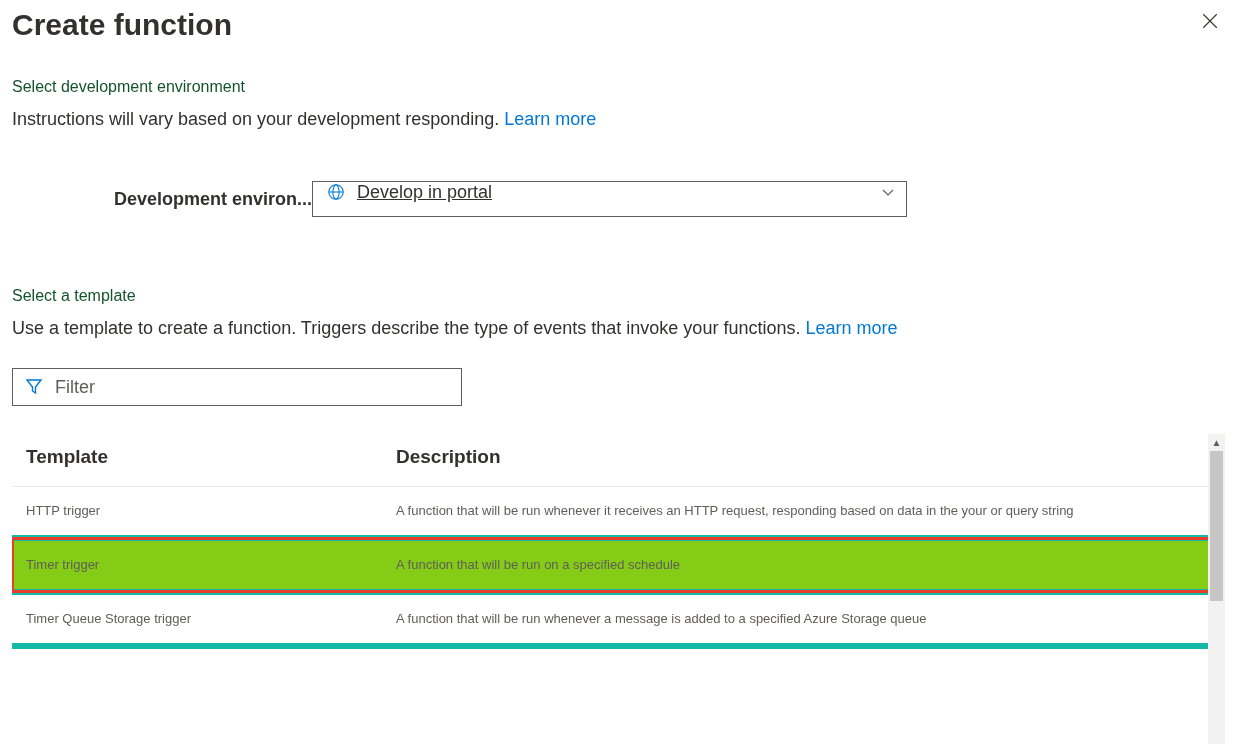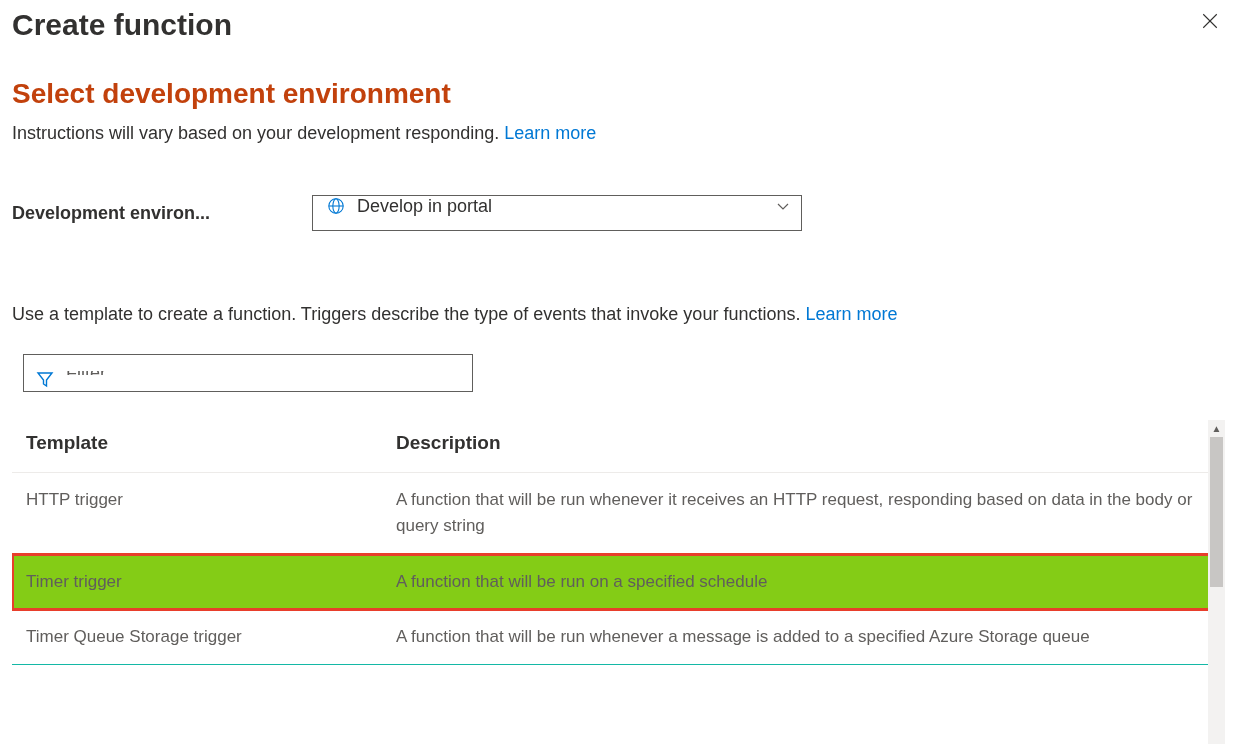--- a/index.html
+++ b/index.html
@@ -31,58 +31,60 @@
       color: #323130;
     }
     .close-btn {
       font-size: 22px;
       color: #323130;
       cursor: pointer;
       padding: 4px 6px;
       line-height: 1;
     }
     .section-heading {
-      font-size: 28px;
-      font-weight: 700;
-      color: #c2410c;
+      font-size: 16px;
+      font-weight: 400;
+      color: #14532d;
       margin-bottom: 10px;
     }
     .section-subtext {
       font-size: 18px;
       color: #323130;
       line-height: 1.5;
     }
     .link {
       color: #0078d4;
       cursor: pointer;
     }
     .env-row {
       display: flex;
       align-items: center;
       margin-top: 48px;
       gap: 0;
+      text-align: right;
     }
     .env-label {
       font-size: 18px;
       font-weight: 600;
       color: #323130;
       width: 300px;
       white-space: nowrap;
       overflow: hidden;
       text-overflow: ellipsis;
     }
     .dropdown {
       display: flex;
       align-items: center;
       justify-content: space-between;
-      width: 490px;
+      width: 595px;
       height: 36px;
       border: 1px solid #605e5c;
       padding: 0 10px 14px 14px;
       cursor: pointer;
+      text-decoration: underline;
     }
     .dropdown-left {
       display: flex;
       align-items: center;
       gap: 12px;
     }
     .globe-icon {
       width: 18px;
       height: 18px;
       color: #0078d4;
@@ -94,27 +96,27 @@
     .chevron {
       width: 16px;
       height: 16px;
       color: #605e5c;
     }
     .section-template {
       margin-top: 70px;
     }
     .filter-box {
       display: flex;
+      align-items: center;
       width: 450px;
       height: 38px;
       border: 1px solid #605e5c;
       padding: 16px 12px;
       margin-top: 26px;
       gap: 12px;
-      margin-left: 11px;
     }
     .filter-icon {
       width: 18px;
       height: 18px;
       color: #0078d4;
     }
     .filter-input {
       border: none;
       outline: none;
       font-size: 18px;
@@ -140,24 +142,24 @@
     .table th {
       text-align: left;
       font-size: 19px;
       font-weight: 600;
       color: #323130;
       padding: 12px 14px 18px 14px;
       border-bottom: 1px solid #edebe9;
     }
     .th-template { width: 370px; }
     .table td {
-      font-size: 17px;
+      font-size: 13px;
       color: #605e5c;
       padding: 14px 14px;
-      border-bottom: 1px solid #14b8a6;
+      border-bottom: 6px solid #14b8a6;
       vertical-align: top;
       line-height: 1.55;
     }
     .row-selected td {
       background: #84cc16;
     }
     .row-selected {
       outline: 3px solid #e83e2b;
       outline-offset: -2px;
     }
@@ -221,20 +223,21 @@
           <span class="dropdown-text">Develop in portal</span>
         </div>
         <svg class="chevron" viewBox="0 0 16 16" fill="none" stroke="currentColor" stroke-width="1.2">
           <polyline points="3,6 8,11 13,6"></polyline>
         </svg>
       </div>
     </div>
   </div>
 
   <div class="section-template">
+    <h2 class="section-heading">Select a template</h2>
     <p class="section-subtext">
       <span>Use a template to create a function. Triggers describe the type of events that invoke your functions. </span><span class="link">Learn more</span>
     </p>
 
     <div class="filter-box">
       <svg class="filter-icon" viewBox="0 0 18 18" fill="none" stroke="currentColor" stroke-width="1.4">
         <polygon points="2,2 16,2 10.5,9 10.5,15 7.5,13 7.5,9"></polygon>
       </svg>
       <input class="filter-input" type="text" placeholder="Filter" style="">
     </div>
@@ -245,21 +248,21 @@
       <table class="table">
         <thead>
           <tr>
             <th class="th-template">Template</th>
             <th>Description</th>
           </tr>
         </thead>
         <tbody>
           <tr>
             <td>HTTP trigger</td>
-            <td>A function that will be run whenever it receives an HTTP request, responding based on data in the body or query string</td>
+            <td>A function that will be run whenever it receives an HTTP request, responding based on data in the your or query string</td>
           </tr>
           <tr class="row-selected">
             <td>Timer trigger</td>
             <td>A function that will be run on a specified schedule</td>
           </tr>
           <tr>
             <td>Timer Queue Storage trigger</td>
             <td>A function that will be run whenever a message is added to a specified Azure Storage queue</td>
           </tr>
         </tbody>

